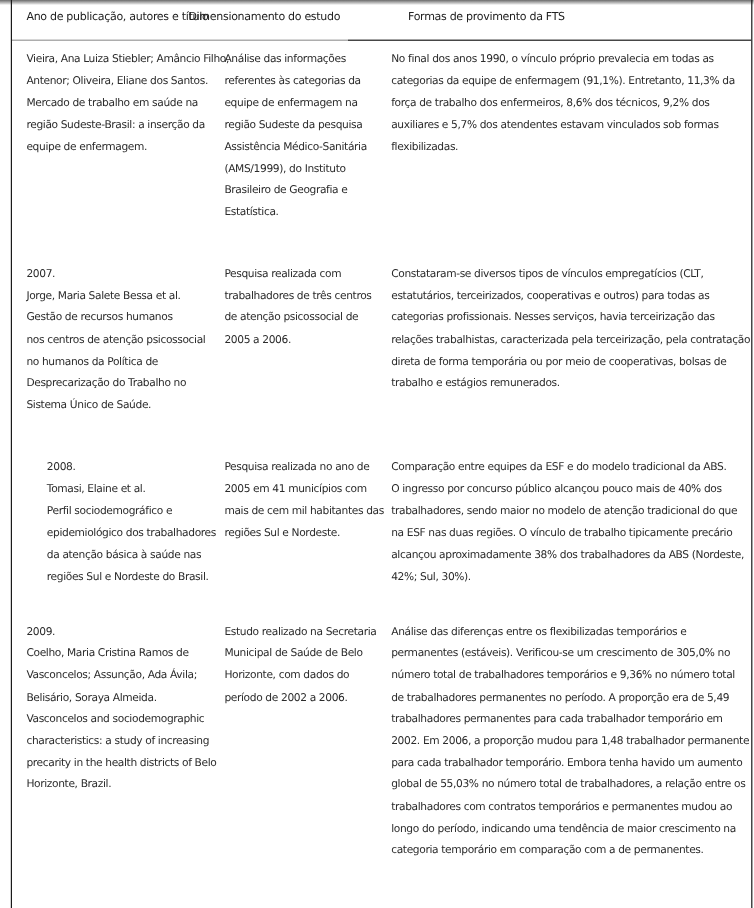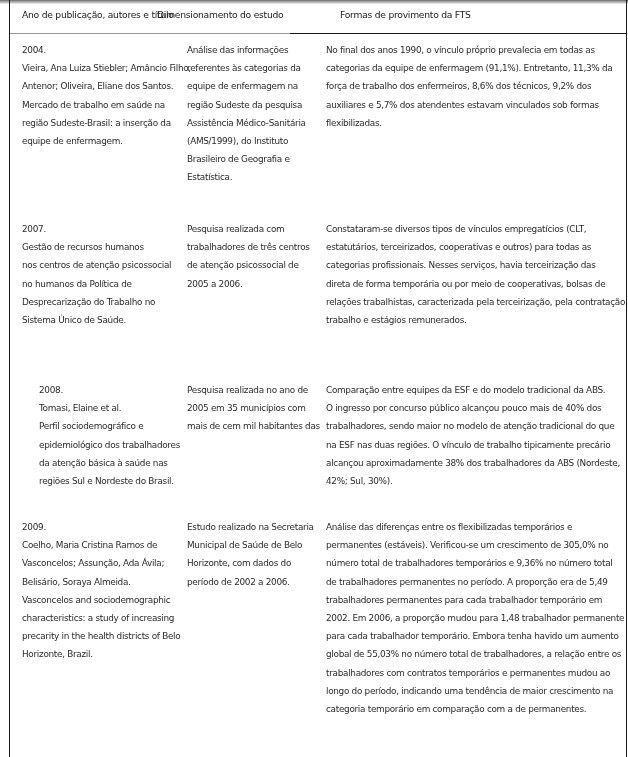--- a/index.html
+++ b/index.html
@@ -26,21 +26,20 @@
 <div class="header-line-black"></div>
 
 <div>
   <span class="hdr" style="left:22px">Ano de publicação, autores e título</span>
   <span class="hdr" style="left:157px">Dimensionamento do estudo</span>
   <span class="hdr" style="left:340px">Formas de provimento da FTS</span>
 </div>
 
 <div>
   <div class="cell" style="left:22px; top:41px">
-    <div>2004.</div>
     <div>Vieira, Ana Luiza Stiebler; Amâncio Filho,</div>
     <div>Antenor; Oliveira, Eliane dos Santos.</div>
     <div>Mercado de trabalho em saúde na</div>
     <div>região Sudeste-Brasil: a inserção da</div>
     <div>equipe de enfermagem.</div>
   </div>
   <div class="cell" style="left:187px; top:41px">
     <div>Análise das informações</div>
     <div>referentes às categorias da</div>
     <div>equipe de enfermagem na</div>
@@ -55,55 +54,57 @@
     <div>categorias da equipe de enfermagem (91,1%). Entretanto, 11,3% da</div>
     <div>força de trabalho dos enfermeiros, 8,6% dos técnicos, 9,2% dos</div>
     <div>auxiliares e 5,7% dos atendentes estavam vinculados sob formas</div>
     <div>flexibilizadas.</div>
   </div>
 </div>
 
 <div>
   <div class="cell" style="left:22px; top:220px">
     <div>2007.</div>
+    <div>Jorge, Maria Salete Bessa et al.</div>
     <div>Gestão de recursos humanos</div>
     <div>nos centros de atenção psicossocial</div>
     <div>no humanos da Política de</div>
     <div>Desprecarização do Trabalho no</div>
     <div>Sistema Único de Saúde.</div>
   </div>
   <div class="cell" style="left:187px; top:220px">
     <div>Pesquisa realizada com</div>
     <div>trabalhadores de três centros</div>
     <div>de atenção psicossocial de</div>
     <div>2005 a 2006.</div>
   </div>
   <div class="cell" style="left:326px; top:220px">
     <div>Constataram-se diversos tipos de vínculos empregatícios (CLT,</div>
     <div>estatutários, terceirizados, cooperativas e outros) para todas as</div>
     <div>categorias profissionais. Nesses serviços, havia terceirização das</div>
+    <div>relações trabalhistas, caracterizada pela terceirização, pela contratação</div>
     <div>direta de forma temporária  ou por meio de cooperativas, bolsas de</div>
-    <div>relações trabalhistas, caracterizada pela terceirização, pela contratação</div>
     <div>trabalho e estágios remunerados.</div>
   </div>
 </div>
 
 <div>
   <div class="cell" style="left:39px; top:381px">
     <div>2008.</div>
     <div>Tomasi, Elaine  et al.</div>
     <div>Perfil sociodemográfico e</div>
     <div>epidemiológico dos trabalhadores</div>
     <div>da atenção básica à saúde nas</div>
     <div>regiões Sul e Nordeste do Brasil.</div>
   </div>
   <div class="cell" style="left:187px; top:381px">
     <div>Pesquisa realizada no ano de</div>
-    <div>2005 em 35 municípios com</div>
+    <div>2005 em 41 municípios com</div>
     <div>mais de cem mil habitantes das</div>
+    <div>regiões Sul e Nordeste.</div>
   </div>
   <div class="cell" style="left:326px; top:381px">
     <div>Comparação entre equipes da ESF e do modelo tradicional da ABS.</div>
     <div>O ingresso por concurso público alcançou pouco mais de 40% dos</div>
     <div>trabalhadores, sendo maior no modelo de atenção tradicional do que</div>
     <div>na ESF nas duas regiões. O vínculo de trabalho tipicamente precário</div>
     <div>alcançou aproximadamente 38% dos trabalhadores da ABS (Nordeste,</div>
     <div>42%; Sul, 30%).</div>
   </div>
 </div>

